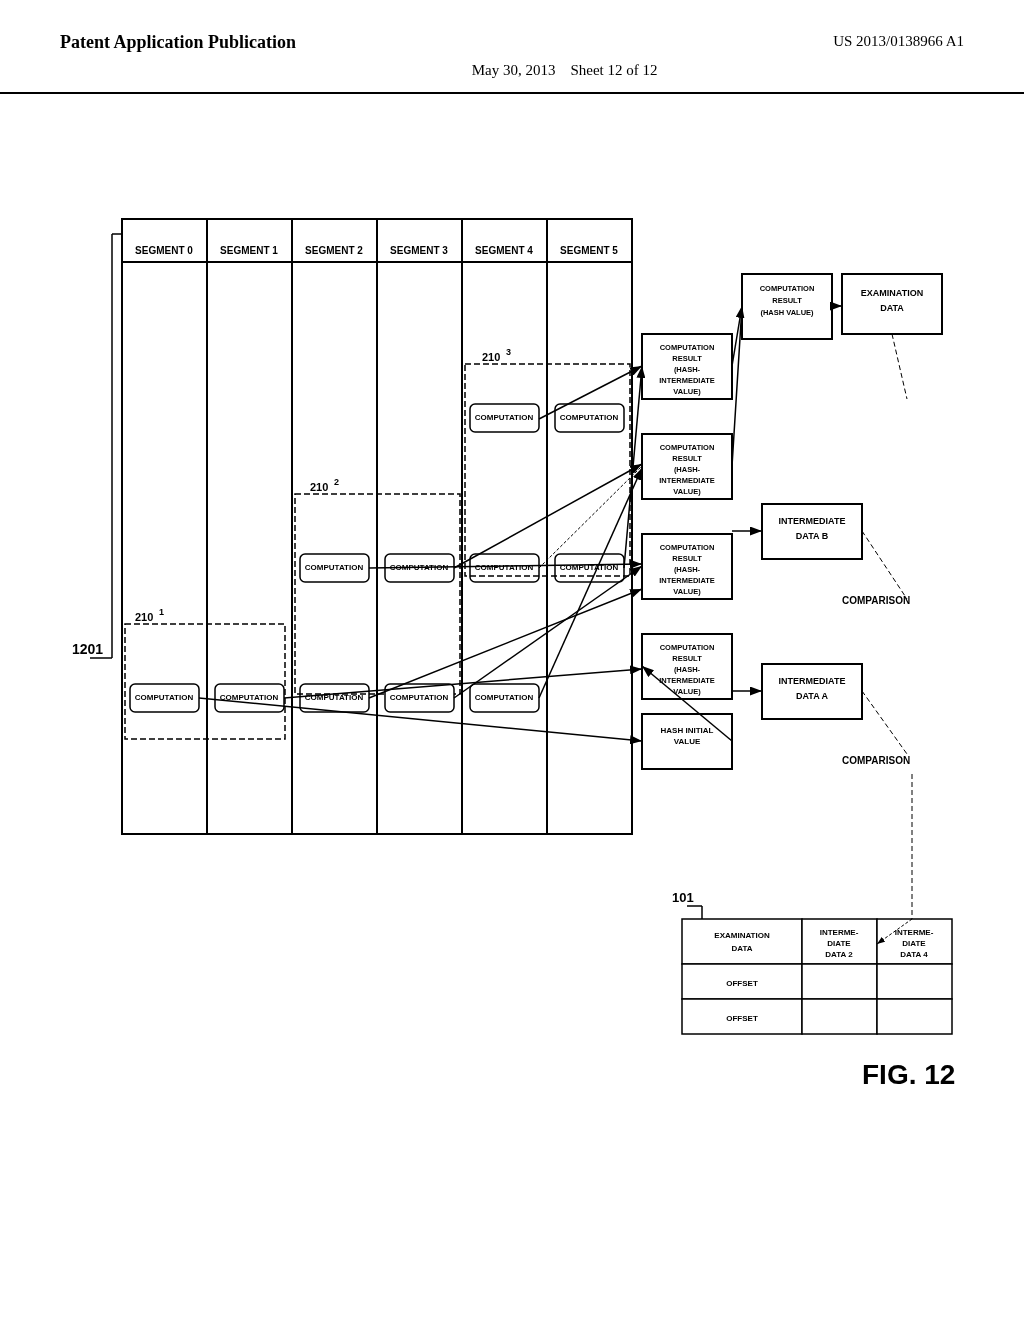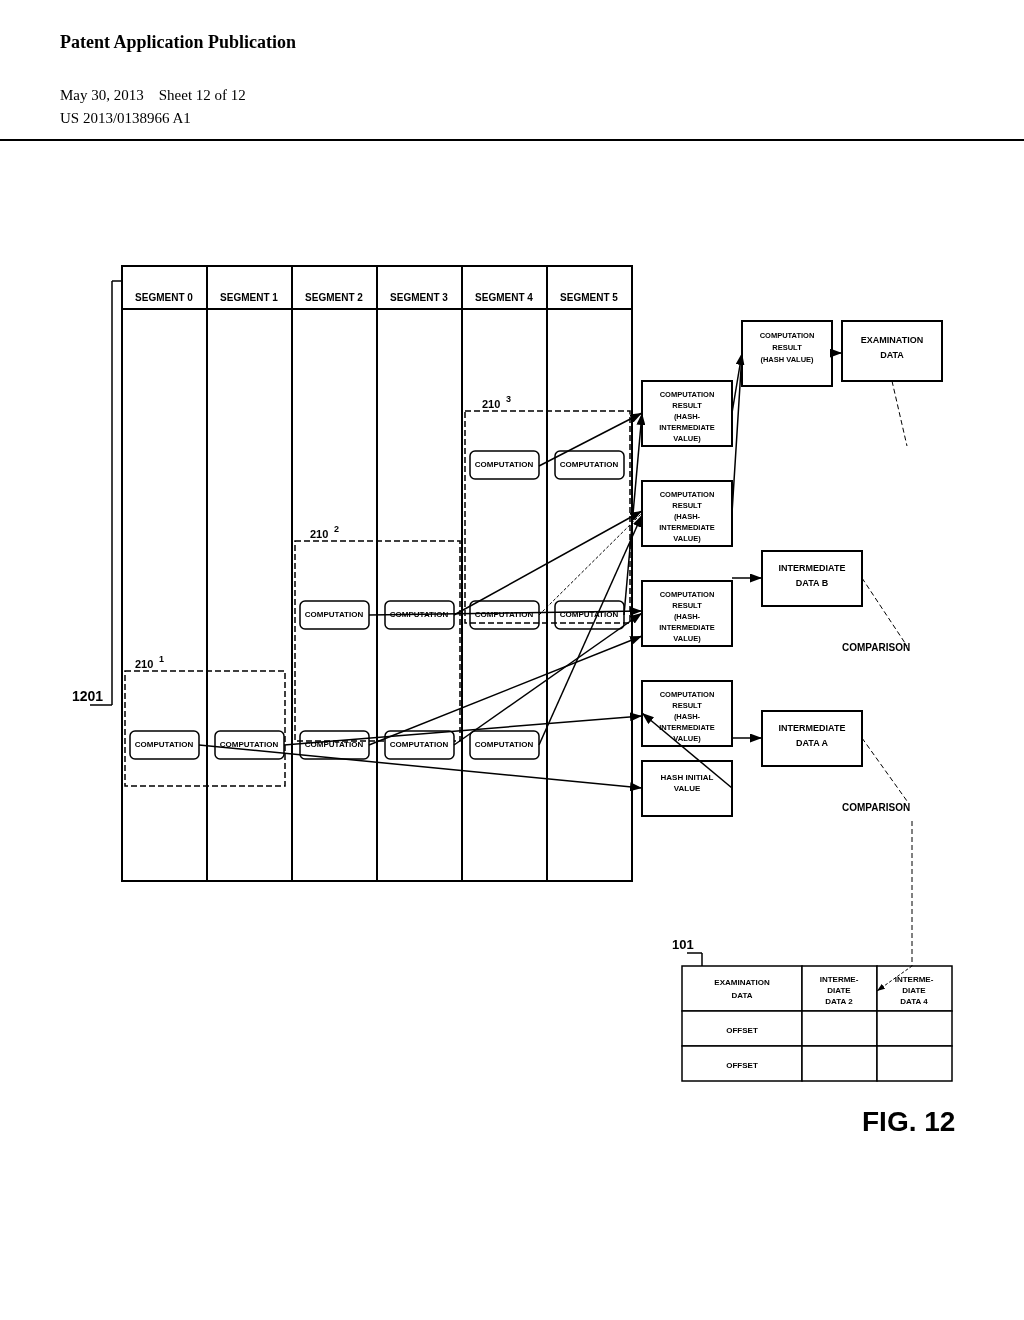--- a/index.html
+++ b/index.html
@@ -11,21 +11,20 @@
       position: relative;
       overflow-x: hidden;
     }
 
     .page-header {
       display: flex;
       justify-content: space-between;
       align-items: flex-start;
       padding: 30px 60px 10px 60px;
       border-bottom: 2px solid #000;
-      flex-direction: column;
     }
 
     .header-left {
       font-weight: bold;
       font-size: 18px;
       line-height: 1.4;
     }
 
     .header-center {
       font-size: 15px;

